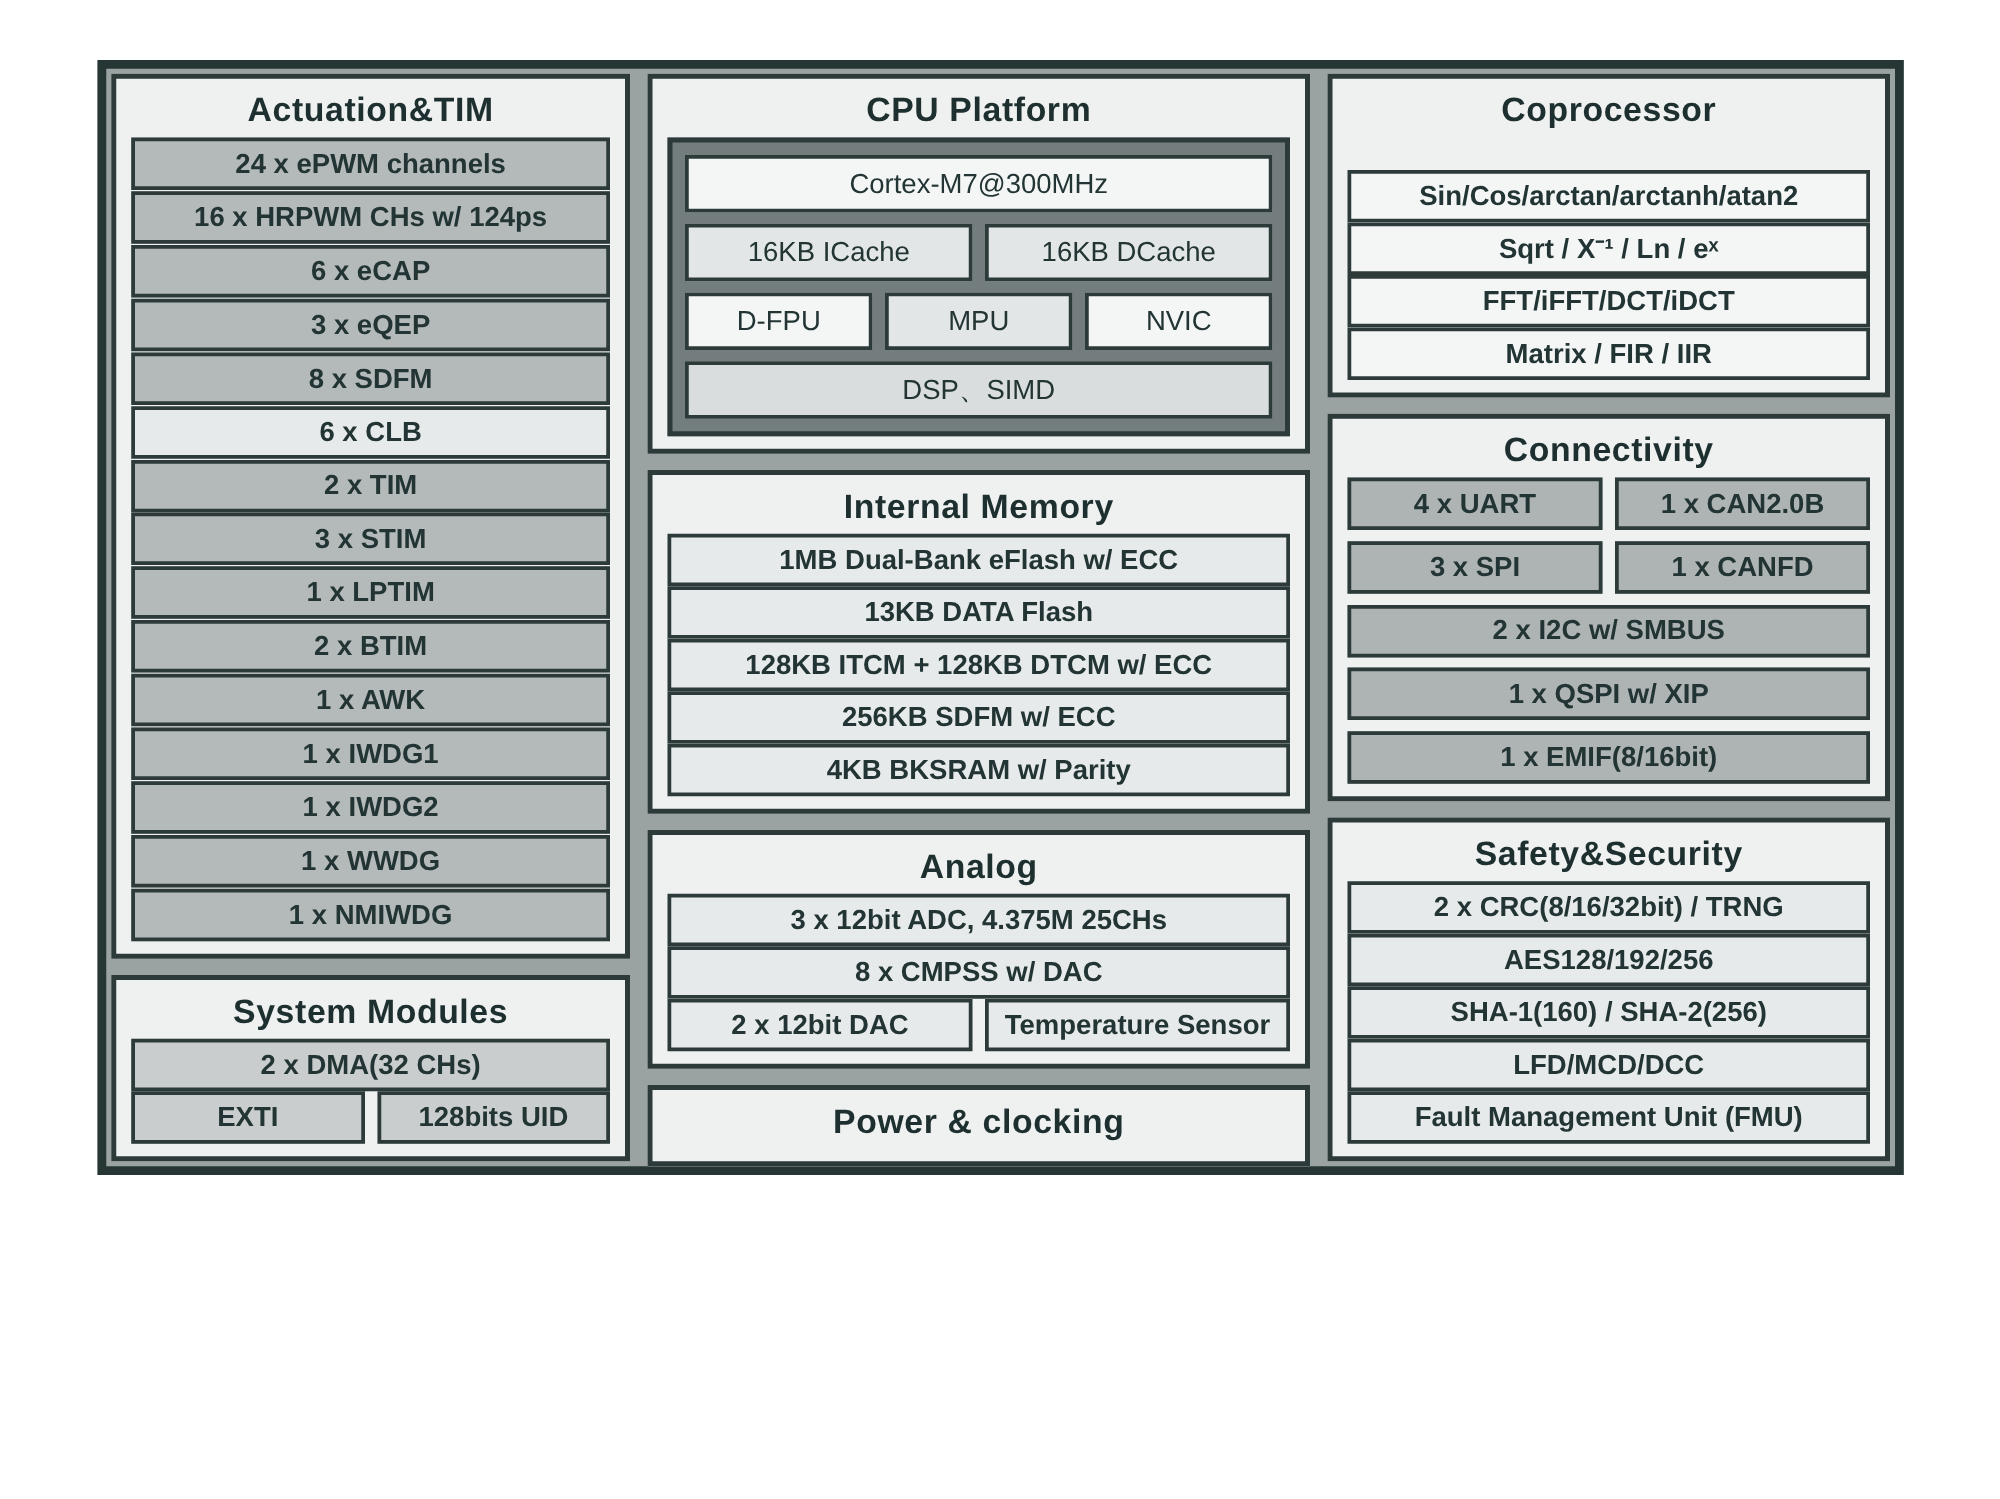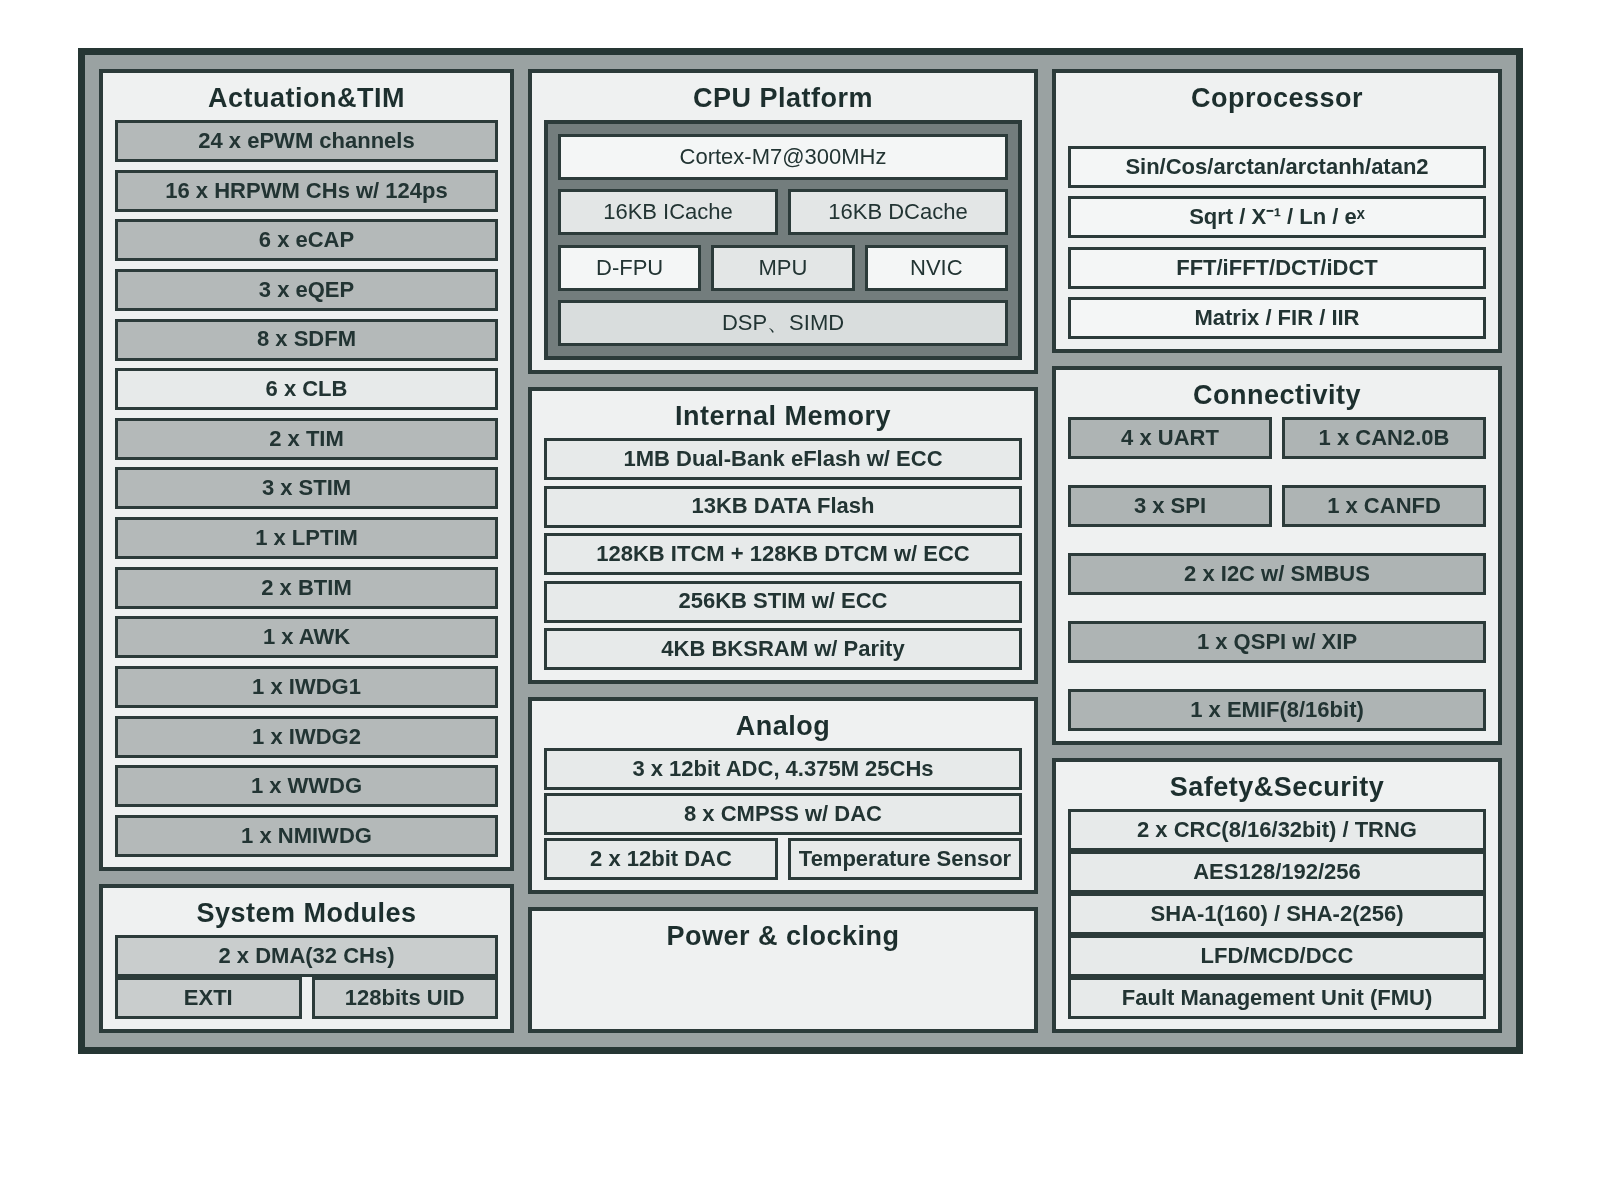--- a/index.html
+++ b/index.html
@@ -8,24 +8,24 @@
     width: 1600px; height: 1199px;
     background: #ffffff;
     font-family: "Liberation Sans", sans-serif;
     color: #223433;
   }
   * { box-sizing: border-box; }
 
   .frame {
     position: absolute;
     left: 78px; top: 48px;
-    width: 1445px; height: 1006px;
+    width: 1445px; height: 892px;
     background: #9aa2a2;
     border: 7px solid #263634;
-    padding: 14px;
+    padding: 4px;
     display: flex;
     gap: 14px;
   }
 
   .col { display: flex; flex-direction: column; gap: 13px; height: 100%; }
   .col-left  { width: 415px; }
   .col-mid   { flex: 1; }
   .col-right { width: 450px; }
 
   .panel {
@@ -168,21 +168,21 @@
           <div class="box dsp">DSP、SIMD</div>
         </div>
       </section>
 
       <section class="panel p-mem">
         <h2 class="ptitle">Internal Memory</h2>
         <div class="items">
           <div class="box light">1MB Dual-Bank eFlash w/ ECC</div>
           <div class="box light">13KB DATA Flash</div>
           <div class="box light">128KB ITCM + 128KB DTCM w/ ECC</div>
-          <div class="box light">256KB STIM w/ ECC</div>
+          <div class="box light">256KB SDFM w/ ECC</div>
           <div class="box light">4KB BKSRAM w/ Parity</div>
         </div>
       </section>
 
       <section class="panel p-analog">
         <h2 class="ptitle">Analog</h2>
         <div class="items">
           <div class="box light">3 x 12bit ADC, 4.375M 25CHs</div>
           <div class="box light">8 x CMPSS w/ DAC</div>
           <div class="row">

